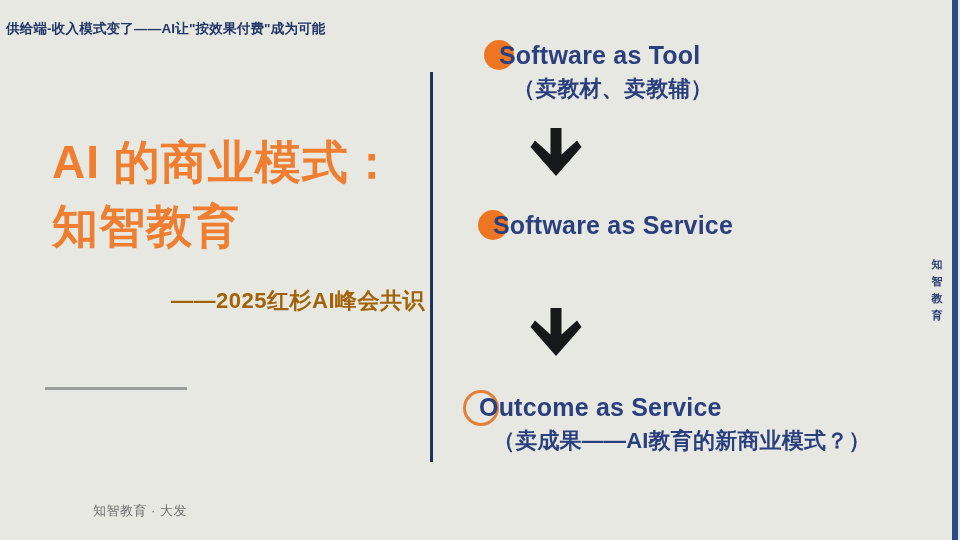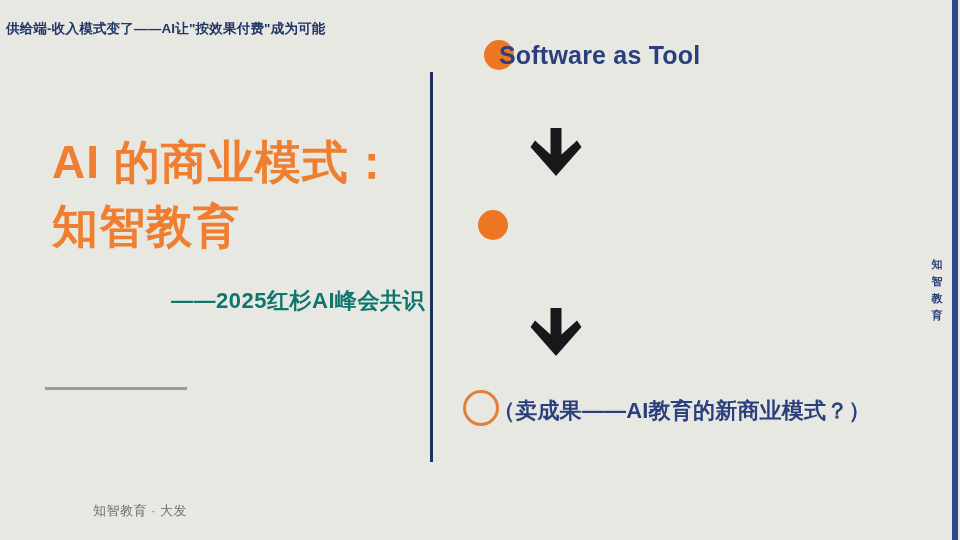--- a/index.html
+++ b/index.html
@@ -88,21 +88,21 @@
     line-height: 64px;
     letter-spacing: 1px;
   }
   .big-title .line2 { display: block; }
   .subtitle {
     position: absolute;
     left: 30px;
     top: 286px;
     width: 395px;
     text-align: right;
-    color: #0f766e;
+    color: #a16207;
     font-weight: 700;
     font-size: 22px;
     letter-spacing: 0.5px;
     white-space: nowrap;
   }
   .divider-line {
     position: absolute;
     left: 45px;
     top: 387px;
     width: 142px;
@@ -214,37 +214,40 @@
     <div class="subtitle">——2025红杉AI峰会共识</div>
     <div class="divider-line"></div>
     <div class="footer-note">知智教育 · 大发</div>
   </div>
 
   <div class="right-block">
 
     <div class="stage" id="stage-1">
       <div class="marker filled"></div>
       <div class="stage-en">Software as Tool</div>
+      <div class="stage-cn">（卖教材、卖教辅）</div>
     </div>
 
     <div class="arrow" id="arrow-1">
       <svg viewBox="0 0 58 52" width="58" height="52" aria-hidden="true">
         <path d="M23.5 2 h11 v26.5 l15.5 -14 l4.5 6.5 L29 50 L3.5 21 l4.5 -6.5 l15.5 14 Z" fill="#17181a"></path>
       </svg>
     </div>
 
     <div class="stage" id="stage-2">
       <div class="marker filled"></div>
+      <div class="stage-en">Software as Service</div>
     </div>
 
     <div class="arrow" id="arrow-2">
       <svg viewBox="0 0 58 52" width="58" height="52" aria-hidden="true">
         <path d="M23.5 2 h11 v26.5 l15.5 -14 l4.5 6.5 L29 50 L3.5 21 l4.5 -6.5 l15.5 14 Z" fill="#17181a"></path>
       </svg>
     </div>
 
     <div class="stage" id="stage-3">
       <div class="marker ring"></div>
+      <div class="stage-en">Outcome as Service</div>
       <div class="stage-cn">（卖成果——AI教育的新商业模式？）</div>
     </div>
 
   </div>
 </div>
 
 </body></html>

